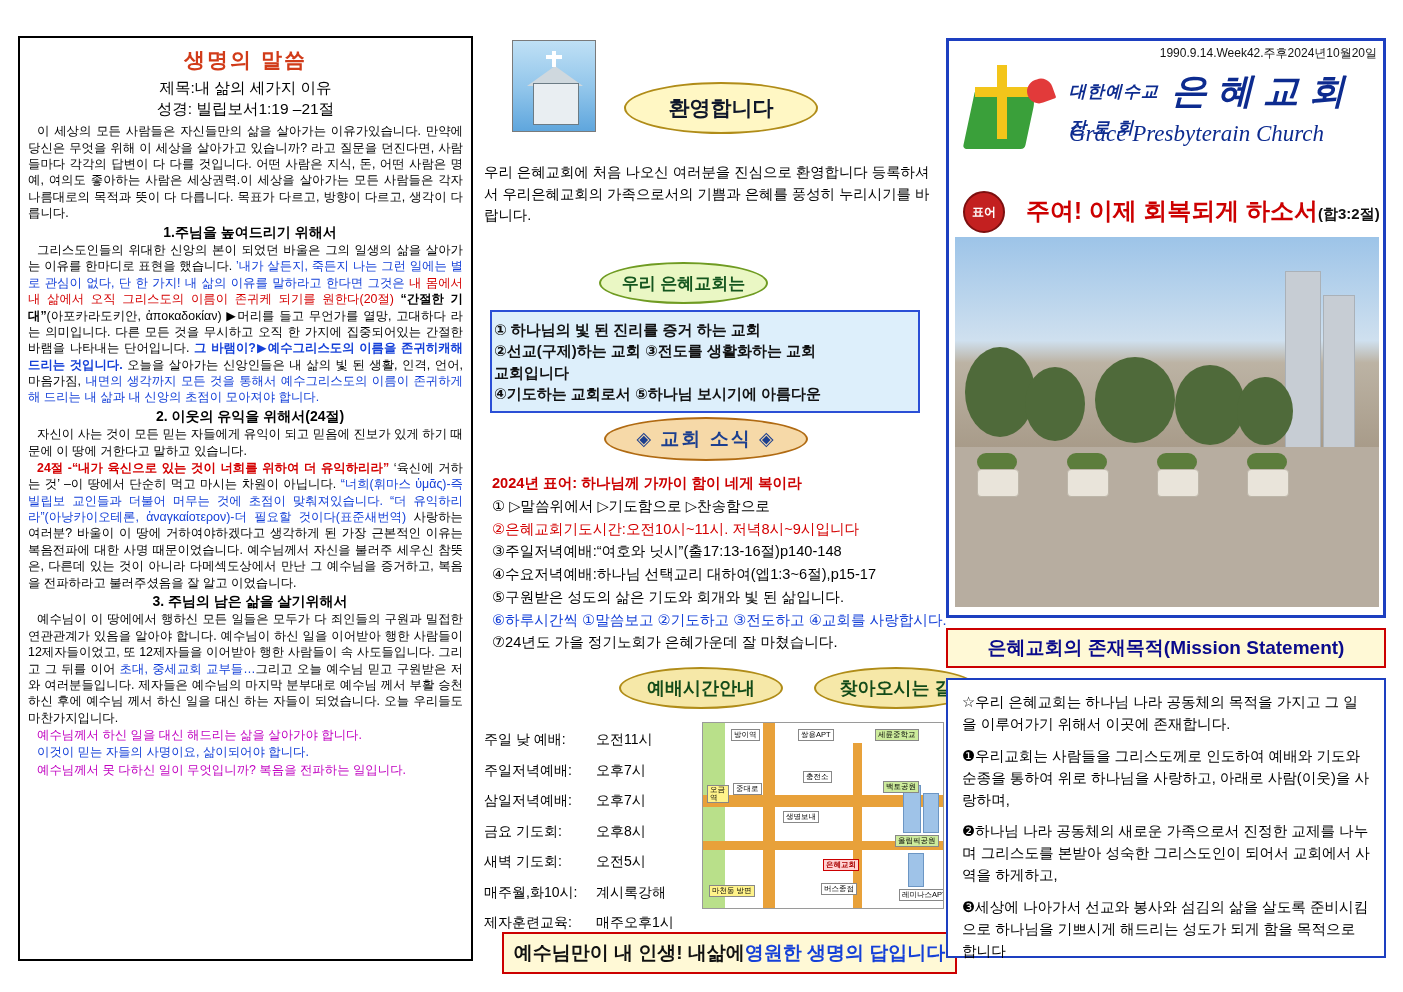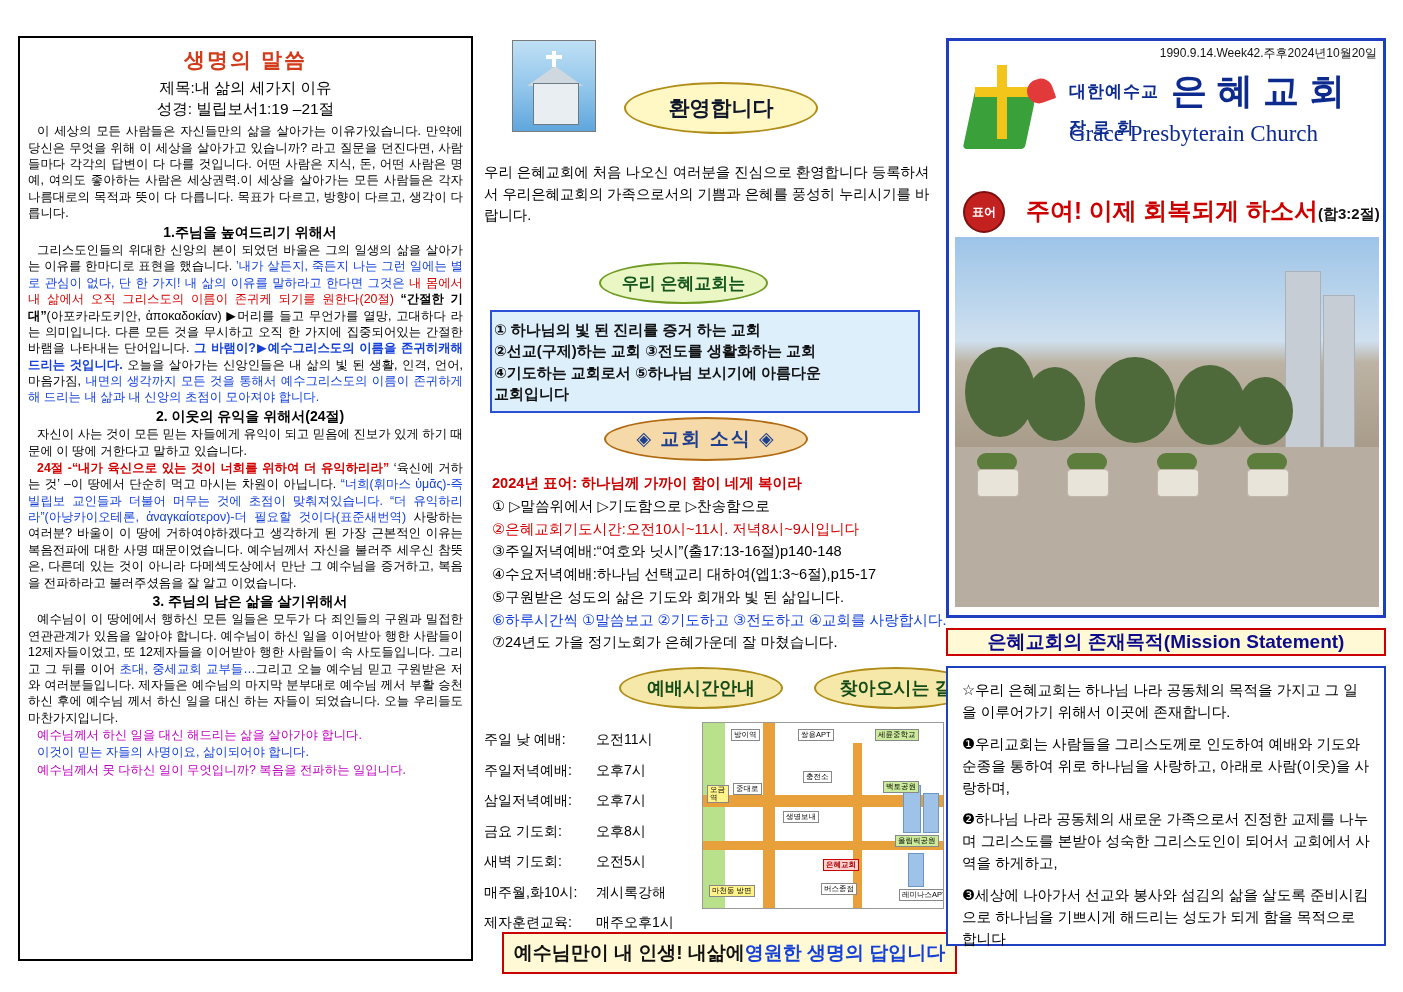--- a/index.html
+++ b/index.html
@@ -133,21 +133,21 @@
   .right-col{position:absolute;left:946px;top:38px;width:440px;}
 
   .poster{
     position:relative;width:440px;height:580px;border:3px solid #1d3fc0;
     background:#ffffff;box-sizing:border-box;overflow:hidden;
   }
   .poster-date{
     position:absolute;right:6px;top:4px;font-size:12px;color:#111;
   }
   .poster-head{
-    position:relative;height:148px;
+    position:relative;height:148px;font-style:italic;
   }
   .logo-mark{
     position:absolute;left:14px;top:22px;width:96px;height:96px;
   }
   .logo-green{
     position:absolute;left:6px;top:26px;width:62px;height:60px;background:#3aa03a;
     transform:skewX(-12deg);border-radius:4px 18px 4px 4px;
   }
   .logo-cross-v{position:absolute;left:34px;top:2px;width:10px;height:74px;background:#f3c51a;}
   .logo-cross-h{position:absolute;left:12px;top:24px;width:54px;height:10px;background:#f3c51a;}
@@ -181,21 +181,21 @@
     background:linear-gradient(#9dc4e8 0%,#cfe0ef 28%,#bcb3a4 34%,#a79a88 58%,#8e8577 100%);
     overflow:hidden;
   }
   .photo .tree{position:absolute;background:#4f6a3a;border-radius:50%;}
   .photo .bldg{position:absolute;background:#c7cdd4;border:1px solid #aab1b8;}
   .photo .plaza{position:absolute;left:0;top:210px;width:424px;height:160px;background:#b7ada0;}
   .photo .pot{position:absolute;width:40px;height:26px;background:#e9e4da;border:1px solid #bdb6a9;border-radius:4px;}
   .photo .bush{position:absolute;width:40px;height:18px;background:#5c7d3c;border-radius:10px;}
 
   .mission-title{
-    margin-top:10px;width:440px;height:28px;border:2px solid #cc0000;background:#fff9d6;
+    margin-top:10px;width:440px;height:40px;border:2px solid #cc0000;background:#fff9d6;
     box-sizing:border-box;display:flex;align-items:center;justify-content:center;
     font-size:19px;font-weight:bold;color:#0b0b8c;
   }
   .mission-box{
     margin-top:10px;width:440px;height:280px;border:2px solid #1d3fc0;background:#fff;
     box-sizing:border-box;padding:12px 14px;font-size:14.6px;line-height:1.5;
   }
   .mission-box p{margin:0 0 10px;}
 </style>
 </head>
@@ -243,22 +243,22 @@
 
     <div class="welcome-oval oval">환영합니다</div>
 
     <div class="welcome-text">우리 은혜교회에 처음 나오신 여러분을 진심으로 환영합니다 등록하셔서 우리은혜교회의 가족으로서의 기쁨과 은혜를 풍성히 누리시기를 바랍니다.</div>
 
     <div class="our-church-oval oval">우리 은혜교회는</div>
 
     <div class="blue-box">
       <div>① 하나님의 빛 된 진리를 증거 하는 교회</div>
       <div>②선교(구제)하는 교회 ③전도를 생활화하는 교회</div>
+      <div>교회입니다</div>
       <div>④기도하는 교회로서 ⑤하나님 보시기에 아름다운</div>
-      <div>교회입니다</div>
     </div>
 
     <div class="news-oval oval">◈  교회 소식  ◈</div>
 
     <div class="news-list">
       <div class="line motto">2024년 표어: 하나님께 가까이 함이 네게 복이라</div>
       <div class="line">①      ▷말씀위에서         ▷기도함으로    ▷찬송함으로</div>
       <div class="line red">②은혜교회기도시간:오전10시~11시. 저녁8시~9시입니다</div>
       <div class="line">③주일저녁예배:“여호와 닛시”(출17:13-16절)p140-148</div>
       <div class="line">④수요저녁예배:하나님 선택교리 대하여(엡1:3~6절),p15-17</div>

